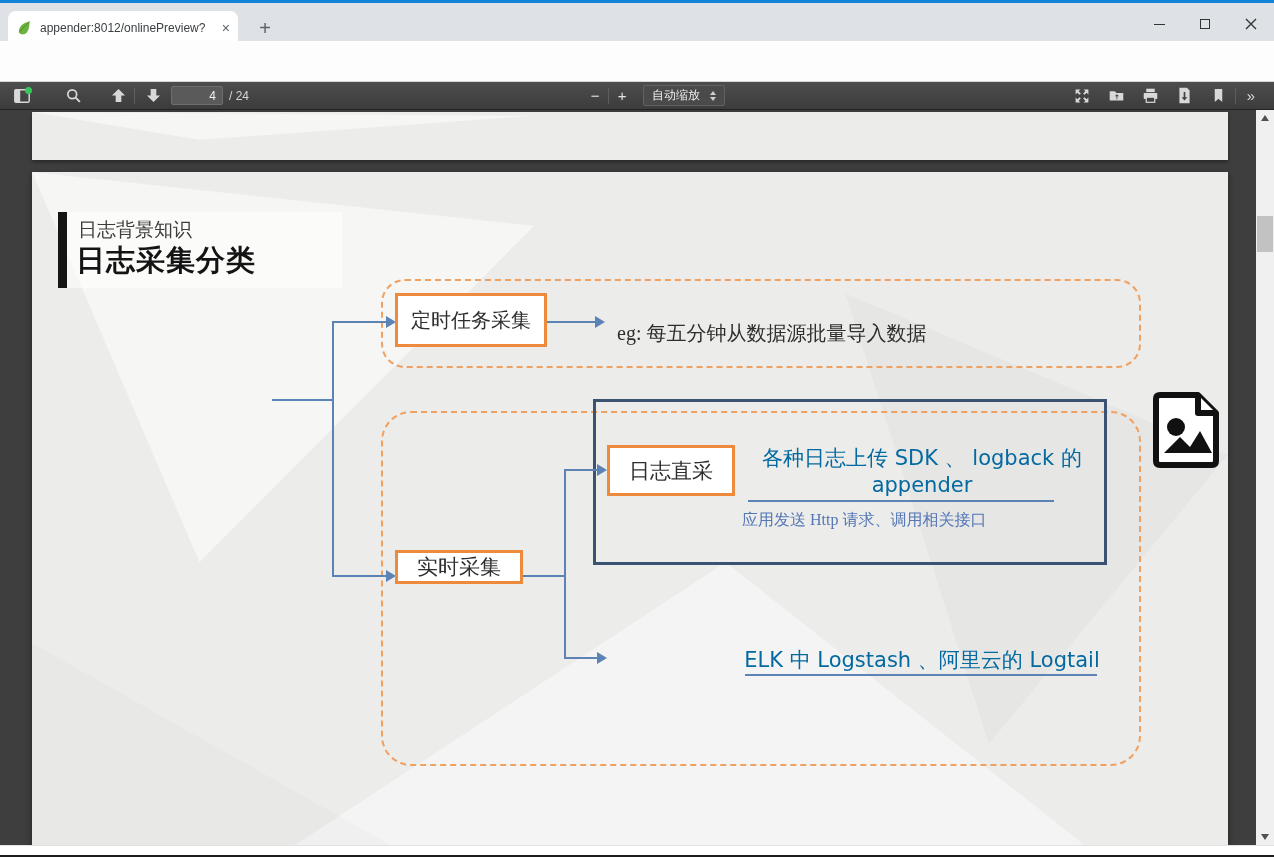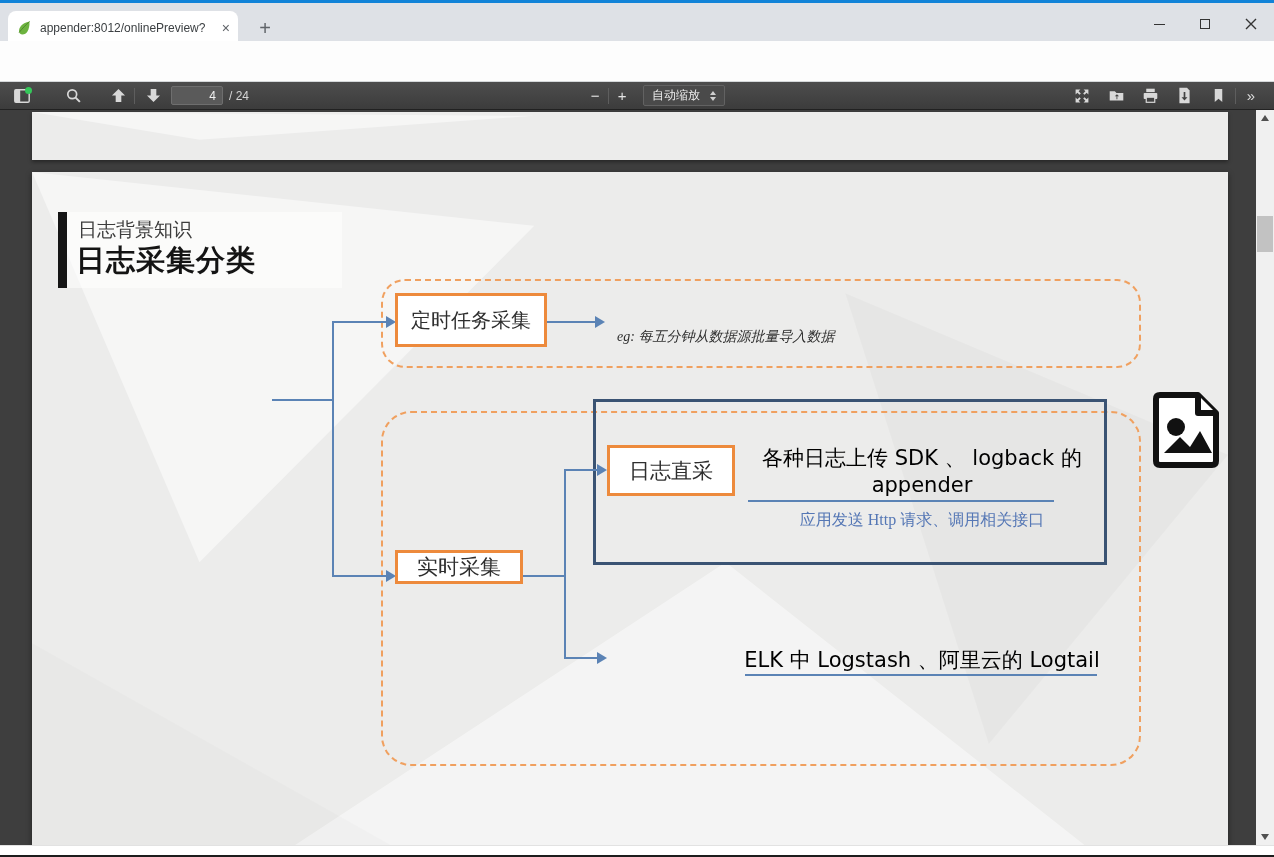--- a/index.html
+++ b/index.html
@@ -81,21 +81,21 @@
                  font-family:"DejaVu Sans","Liberation Sans",sans-serif; }
 
   .obox { border:3px solid #ED8A3C; background:#fff; display:flex; align-items:center; justify-content:center;
           text-align:center; font-family:"Liberation Serif","DejaVu Serif",serif; color:#2e2e2e; }
   .dashed { border:2px dashed #F0A05F; }
   .navy { border:3px solid #3A5373; }
   .conn { background:#5B83B5; }
   .arrow-r { width:0; height:0; border-top:6px solid transparent; border-bottom:6px solid transparent; border-left:10px solid #5B83B5; }
 
   .serif-txt { font-family:"Liberation Serif","DejaVu Serif",serif; color:#2e2e2e; }
-  .sans-txt { font-family:"DejaVu Sans","Liberation Sans",sans-serif; color:#000000; }
+  .sans-txt { font-family:"DejaVu Sans","Liberation Sans",sans-serif; color:#0369a1; }
   .note { font-family:"Liberation Serif","DejaVu Serif",serif; color:#5577B5; }
   .sepline { background:#5B83B5; height:2px; }
 </style>
 </head>
 <body>
 
 <div class="abs accent-line"></div>
 <div class="abs titlebar">
   <div class="abs tab">
     <svg width="16" height="16" viewBox="0 0 16 16">
@@ -318,25 +318,25 @@
     <div class="abs conn" style="left:532px; top:297px; width:2px; height:190px;"></div>
     <div class="abs conn" style="left:533px; top:297px; width:32px; height:2px;"></div>
     <div class="abs arrow-r" style="left:565px; top:292px;"></div>
     <div class="abs conn" style="left:533px; top:485px; width:32px; height:2px;"></div>
     <div class="abs arrow-r" style="left:565px; top:480px;"></div>
 
     <div class="abs obox" style="left:363px; top:121px; width:152px; height:54px; font-size:20px; line-height:1.25; padding:0 8px;">定时任务采集</div>
     <div class="abs obox" style="left:363px; top:378px; width:128px; height:34px; font-size:21px;">实时采集</div>
     <div class="abs obox" style="left:575px; top:273px; width:128px; height:51px; font-size:21px;">日志直采</div>
 
-    <div class="abs serif-txt" style="left:585px; top:156px; font-size:14px;font-style:italic;">eg: 每五分钟从数据源批量导入数据</div>
+    <div class="abs serif-txt" style="left:585px; top:148px; font-size:20px;">eg: 每五分钟从数据源批量导入数据</div>
 
     <div class="abs sans-txt" style="left:710px; top:273px; width:360px; text-align:center; font-size:21px; line-height:1.3;">各种日志上传 SDK 、 logback 的 appender</div>
     <div class="abs sepline" style="left:716px; top:328px; width:306px;"></div>
-    <div class="abs note" style="left:710px; top:338px; width:360px; text-align:center; font-size:16px;">应用发送 Http 请求、调用相关接口</div>
+    <div class="abs note" style="left:710px; top:338px; width:360px; font-size:16px;">应用发送 Http 请求、调用相关接口</div>
 
     <div class="abs sans-txt" style="left:710px; top:474px; width:360px; text-align:center; font-size:21px;">ELK 中 Logstash 、阿里云的 Logtail</div>
     <div class="abs sepline" style="left:713px; top:502px; width:352px;"></div>
 
     <svg class="abs" style="left:1120px; top:219px;" width="70" height="78" viewBox="0 0 70 78">
       <path d="M8 4 H46 L64 22 V70 Q64 74 60 74 H8 Q4 74 4 70 V8 Q4 4 8 4 Z" fill="#fff" stroke="#111" stroke-width="6" stroke-linejoin="round"></path>
       <path d="M46 4 V22 H64" fill="#fff" stroke="#111" stroke-width="6" stroke-linejoin="round"></path>
       <circle cx="24" cy="36" r="9" fill="#111"></circle>
       <path d="M12 62 L28 46 L38 56 L48 40 L60 62 Z" fill="#111"></path>
     </svg>

